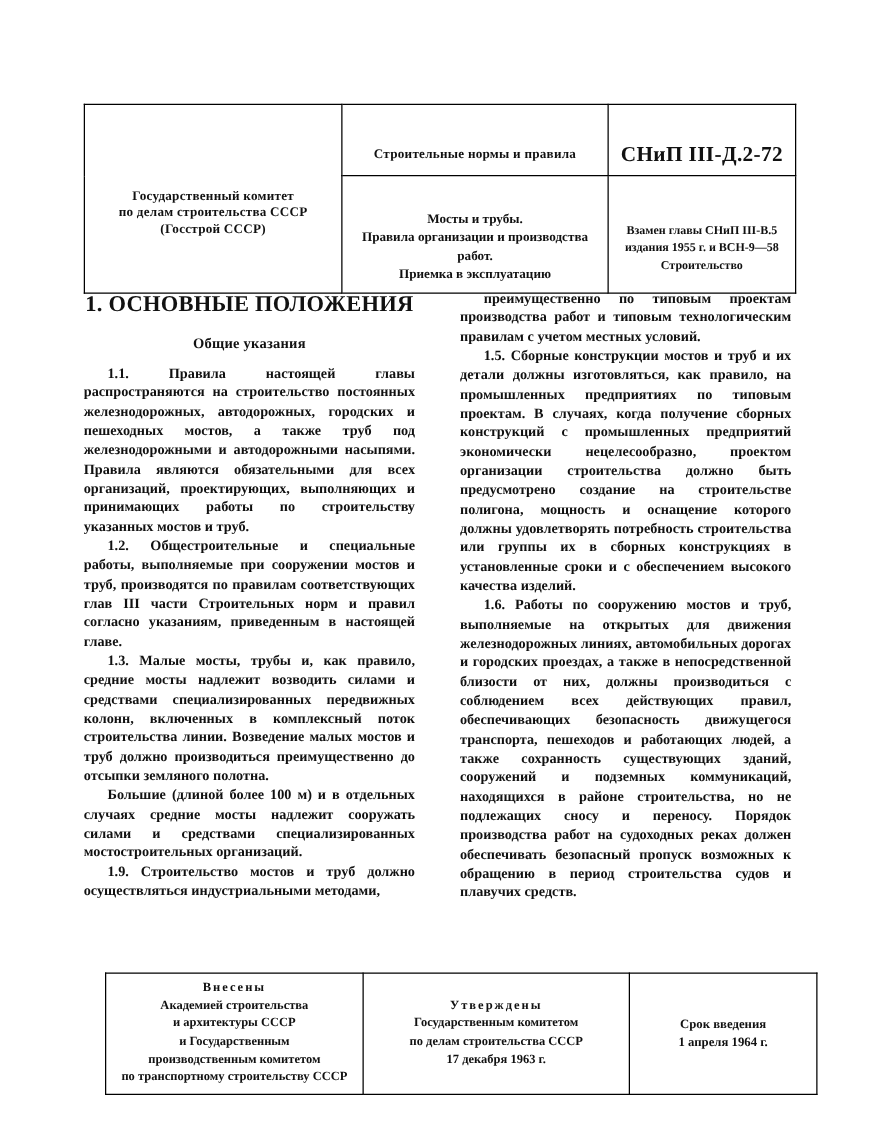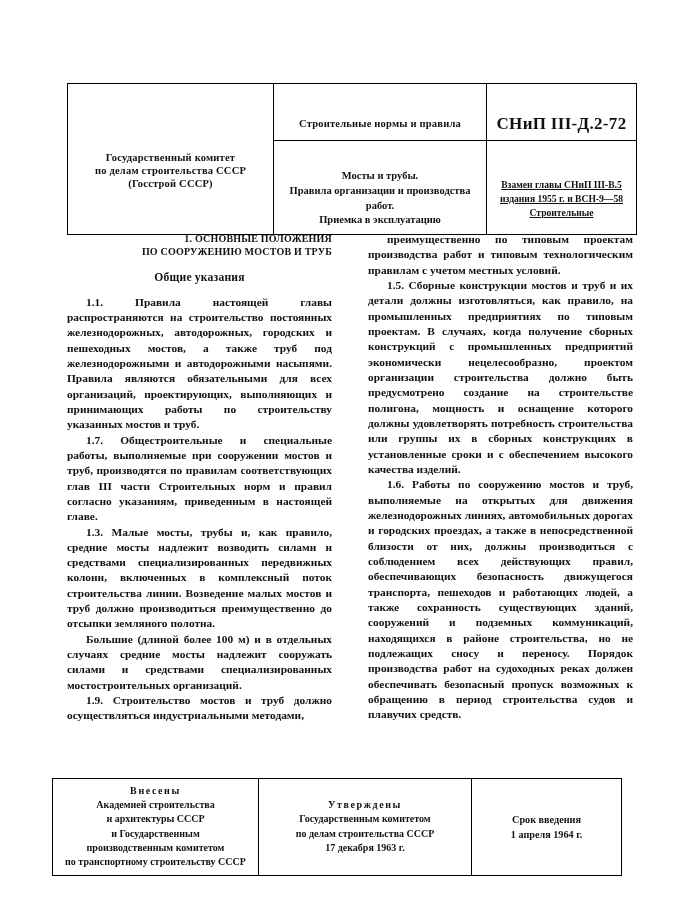--- a/index.html
+++ b/index.html
@@ -73,21 +73,21 @@
     font-weight: bold;
     letter-spacing: 0.3px;
     padding: 6px 2px;
   }
   .replaces {
     font-size: 9.6px;
     font-weight: bold;
     line-height: 1.45;
     padding: 5px 3px 6px;
   }
-  .replaces .ln { display: block; text-decoration: underline; }
+  .replaces .ln { display: block; }
 
   
   .content {
     position: absolute;
     left: 67px;
     top: 232px;
     width: 566px;
     height: 530px;
   }
   .col {
@@ -96,23 +96,23 @@
     width: 265px;
     font-size: 11.4px;
     line-height: 1.345;
     text-align: justify;
     text-justify: inter-word;
   }
   .col-left { left: 0; }
   .col-right-body { left: 301px; }
 
   .sect-title {
-    text-align: right;
-    font-weight: bold;
-    font-size: 10px;
+    text-align: center;
+    font-weight: bold;
+    font-size: 18px;
     line-height: 1.3;
     letter-spacing: 0.2px;
     margin: 0 0 12px 0;
   }
   .sect-title .ln { display: block; }
   .sub-title {
     text-align: center;
     font-weight: bold;
     font-size: 11.6px;
     margin: 0 0 9px 0;
@@ -120,21 +120,21 @@
   }
   p.para {
     margin: 0;
     text-indent: 19px;
     font-weight: bold;
   }
 
   
   .footer-table {
     position: absolute;
-    left: 52px;
+    left: 84px;
     top: 778px;
     width: 566px;
     border: 1.6px solid #000;
     border-collapse: collapse;
     table-layout: fixed;
   }
   .footer-table td {
     border: 1.2px solid #000;
     padding: 0;
     vertical-align: middle;
@@ -188,38 +188,37 @@
         <div class="hdr-cell-inner mid-sub">
           <span class="ln">Мосты и трубы.</span>
           <span class="ln">Правила организации и производства работ.</span>
           <span class="ln">Приемка в эксплуатацию</span>
         </div>
       </td>
       <td class="col-right">
         <div class="hdr-cell-inner replaces">
           <span class="ln">Взамен главы СНиП III-В.5</span>
           <span class="ln">издания 1955 г. и ВСН-9—58</span>
-          <span class="ln">Строительные</span>
+          <span class="ln">Строительство</span>
         </div>
       </td>
     </tr>
   </tbody>
     </table>
 
   <div class="content">
 
     <div class="col col-left">
       <div class="sect-title">
         <span class="ln">1. ОСНОВНЫЕ ПОЛОЖЕНИЯ</span>
-        <span class="ln">ПО СООРУЖЕНИЮ МОСТОВ И ТРУБ</span>
       </div>
       <div class="sub-title">Общие указания</div>
 
       <p class="para">1.1. Правила настоящей главы распространяются на строительство постоянных железнодорожных, автодорожных, городских и пешеходных мостов, а также труб под железнодорожными и автодорожными насыпями. Правила являются обязательными для всех организаций, проектирующих, выполняющих и принимающих работы по строительству указанных мостов и труб.</p>
-      <p class="para">1.7. Общестроительные и специальные работы, выполняемые при сооружении мостов и труб, производятся по правилам соответствующих глав III части Строительных норм и правил согласно указаниям, приведенным в настоящей главе.</p>
+      <p class="para">1.2. Общестроительные и специальные работы, выполняемые при сооружении мостов и труб, производятся по правилам соответствующих глав III части Строительных норм и правил согласно указаниям, приведенным в настоящей главе.</p>
       <p class="para">1.3. Малые мосты, трубы и, как правило, средние мосты надлежит возводить силами и средствами специализированных передвижных колонн, включенных в комплексный поток строительства линии. Возведение малых мостов и труб должно производиться преимущественно до отсыпки земляного полотна.</p>
       <p class="para">Большие (длиной более 100 м) и в отдельных случаях средние мосты надлежит сооружать силами и средствами специализированных мостостроительных организаций.</p>
       <p class="para">1.9. Строительство мостов и труб должно осуществляться индустриальными методами,</p>
     </div>
 
     <div class="col col-right-body">
       <p class="para">преимущественно по типовым проектам производства работ и типовым технологическим правилам с учетом местных условий.</p>
       <p class="para">1.5. Сборные конструкции мостов и труб и их детали должны изготовляться, как правило, на промышленных предприятиях по типовым проектам. В случаях, когда получение сборных конструкций с промышленных предприятий экономически нецелесообразно, проектом организации строительства должно быть предусмотрено создание на строительстве полигона, мощность и оснащение которого должны удовлетворять потребность строительства или группы их в сборных конструкциях в установленные сроки и с обеспечением высокого качества изделий.</p>
       <p class="para">1.6. Работы по сооружению мостов и труб, выполняемые на открытых для движения железнодорожных линиях, автомобильных дорогах и городских проездах, а также в непосредственной близости от них, должны производиться с соблюдением всех действующих правил, обеспечивающих безопасность движущегося транспорта, пешеходов и работающих людей, а также сохранность существующих зданий, сооружений и подземных коммуникаций, находящихся в районе строительства, но не подлежащих сносу и переносу. Порядок производства работ на судоходных реках должен обеспечивать безопасный пропуск возможных к обращению в период строительства судов и плавучих средств.</p>
     </div>

